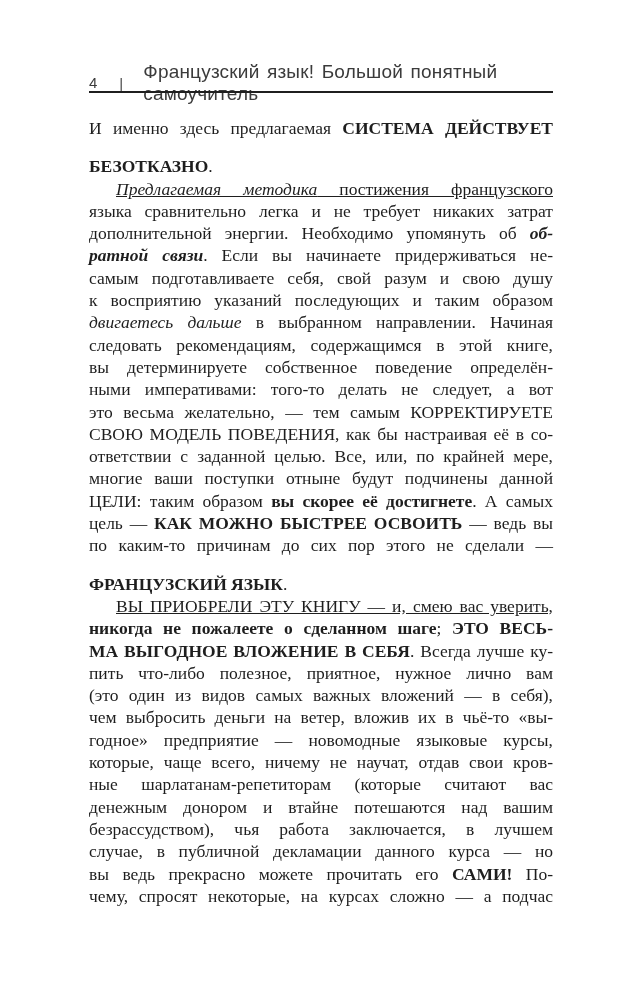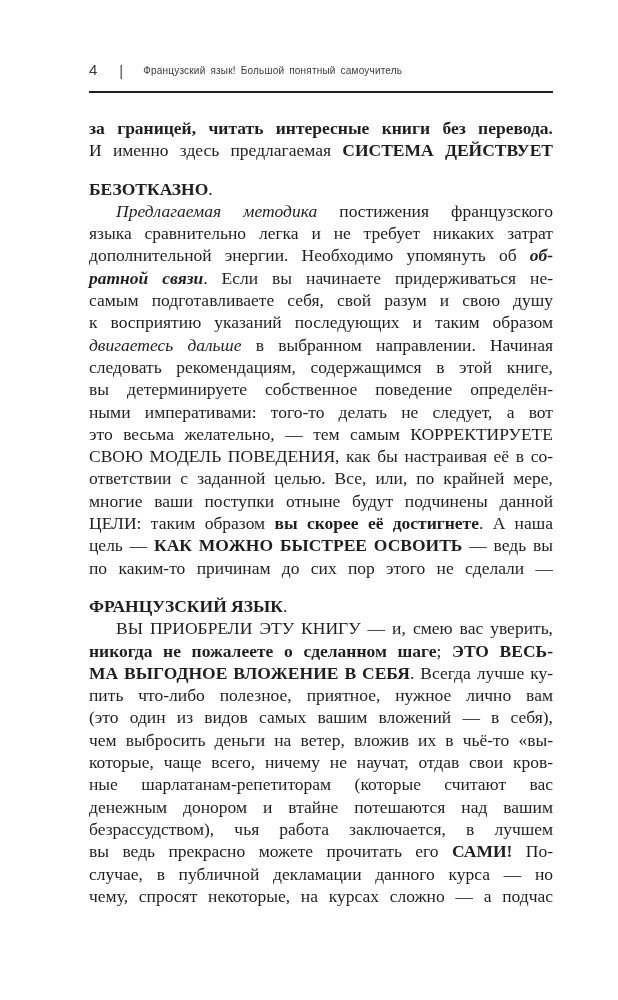--- a/index.html
+++ b/index.html
@@ -16,87 +16,87 @@
     display:flex;align-items:center;
     font-family:"Liberation Sans","DejaVu Sans",sans-serif;
     color:#3b3b3b;
   }
   .page-number{font-size:15px;line-height:18px;}
   .header-sep{
     font-size:15px;color:#4a4a4a;
     margin-left:22px;margin-right:20px;
     font-weight:300;
   }
-  .running-title{font-size:10px;letter-spacing:0.2px;word-spacing:2px;}
+  .running-title{font-size:19px;letter-spacing:0.2px;word-spacing:2px;}
   .header-rule{
     position:absolute;left:89px;top:91px;width:464px;height:2px;
     background:#1f1f1f;
   }
   .page-body{
     position:absolute;left:89px;top:117px;width:464px;
     font-size:17.5px;
     line-height:22.3px;
   }
   .para{margin:0;padding:0;}
   .line{
     text-align:justify;
     text-align-last:justify;
   }
   .line.lastleft{text-align-last:left;margin-top:16px;}
-  .line.indent{text-indent:27px;}
+  .line.indent{text-indent:27px;text-decoration:underline;}
   .r-n{font-weight:normal;font-style:normal;}
   .r-b{font-weight:bold;}
   .r-i{font-style:italic;}
   .r-bi{font-weight:bold;font-style:italic;}
 </style>
 </head>
 <body>
 
 <div class="page-header">
   <span class="page-number">4</span>
   <span class="header-sep">|</span>
   <span class="running-title">Французский язык! Большой понятный самоучитель</span>
 </div>
 
 <div class="header-rule"></div>
 
 <main class="page-body">
     <div class="para">
-      <div class="line"><span class="r-b">за границей, читать интересные книги без перевода.</span></div>
       <div class="line"><span class="r-n">И именно здесь предлагаемая </span><span class="r-b">СИСТЕМА ДЕЙСТВУЕТ</span></div>
       <div class="line lastleft"><span class="r-b">БЕЗОТКАЗНО</span><span class="r-n">.</span></div>
     </div>
     <div class="para">
       <div class="line indent"><span class="r-i">Предлагаемая методика</span><span class="r-n"> постижения французского</span></div>
       <div class="line"><span class="r-n">языка сравнительно легка и не требует никаких затрат</span></div>
       <div class="line"><span class="r-n">дополнительной энергии. Необходимо упомянуть об </span><span class="r-bi">об-</span></div>
       <div class="line"><span class="r-bi">ратной связи</span><span class="r-n">. Если вы начинаете придерживаться не-</span></div>
       <div class="line"><span class="r-n">самым подготавливаете себя, свой разум и свою душу</span></div>
       <div class="line"><span class="r-n">к восприятию указаний последующих и таким образом</span></div>
       <div class="line"><span class="r-i">двигаетесь дальше</span><span class="r-n"> в выбранном направлении. Начиная</span></div>
       <div class="line"><span class="r-n">следовать рекомендациям, содержащимся в этой книге,</span></div>
       <div class="line"><span class="r-n">вы детерминируете собственное поведение определён-</span></div>
       <div class="line"><span class="r-n">ными императивами: того-то делать не следует, а вот</span></div>
       <div class="line"><span class="r-n">это весьма желательно, — тем самым КОРРЕКТИРУЕТЕ</span></div>
       <div class="line"><span class="r-n">СВОЮ МОДЕЛЬ ПОВЕДЕНИЯ, как бы настраивая её в со-</span></div>
       <div class="line"><span class="r-n">ответствии с заданной целью. Все, или, по крайней мере,</span></div>
       <div class="line"><span class="r-n">многие ваши поступки отныне будут подчинены данной</span></div>
-      <div class="line"><span class="r-n">ЦЕЛИ: таким образом </span><span class="r-b">вы скорее её достигнете</span><span class="r-n">. А наша</span></div>
+      <div class="line"><span class="r-n">ЦЕЛИ: таким образом </span><span class="r-b">вы скорее её достигнете</span><span class="r-n">. А самых</span></div>
       <div class="line"><span class="r-n">цель — </span><span class="r-b">КАК МОЖНО БЫСТРЕЕ ОСВОИТЬ</span><span class="r-n"> — ведь вы</span></div>
       <div class="line"><span class="r-n">по каким-то причинам до сих пор этого не сделали —</span></div>
       <div class="line lastleft"><span class="r-b">ФРАНЦУЗСКИЙ ЯЗЫК</span><span class="r-n">.</span></div>
     </div>
     <div class="para">
       <div class="line indent"><span class="r-n">ВЫ ПРИОБРЕЛИ ЭТУ КНИГУ — и, смею вас уверить,</span></div>
       <div class="line"><span class="r-b">никогда не пожалеете о сделанном шаге</span><span class="r-n">; </span><span class="r-b">ЭТО ВЕСЬ-</span></div>
       <div class="line"><span class="r-b">МА ВЫГОДНОЕ ВЛОЖЕНИЕ В СЕБЯ</span><span class="r-n">. Всегда лучше ку-</span></div>
       <div class="line"><span class="r-n">пить что-либо полезное, приятное, нужное лично вам</span></div>
-      <div class="line"><span class="r-n">(это один из видов самых вашим вложений — в себя),</span></div>
+      <div class="line"><span class="r-n">(это один из видов самых важных вложений — в себя),</span></div>
       <div class="line"><span class="r-n">чем выбросить деньги на ветер, вложив их в чьё-то «вы-</span></div>
+      <div class="line"><span class="r-n">годное» предприятие — новомодные языковые курсы,</span></div>
       <div class="line"><span class="r-n">которые, чаще всего, ничему не научат, отдав свои кров-</span></div>
       <div class="line"><span class="r-n">ные шарлатанам-репетиторам (которые считают вас</span></div>
       <div class="line"><span class="r-n">денежным донором и втайне потешаются над вашим</span></div>
       <div class="line"><span class="r-n">безрассудством), чья работа заключается, в лучшем</span></div>
+      <div class="line"><span class="r-n">случае, в публичной декламации данного курса — но</span></div>
       <div class="line"><span class="r-n">вы ведь прекрасно можете прочитать его </span><span class="r-b">САМИ!</span><span class="r-n"> По-</span></div>
-      <div class="line"><span class="r-n">случае, в публичной декламации данного курса — но</span></div>
       <div class="line"><span class="r-n">чему, спросят некоторые, на курсах сложно — а подчас</span></div>
     </div>
   </main>
 
 </body></html>

